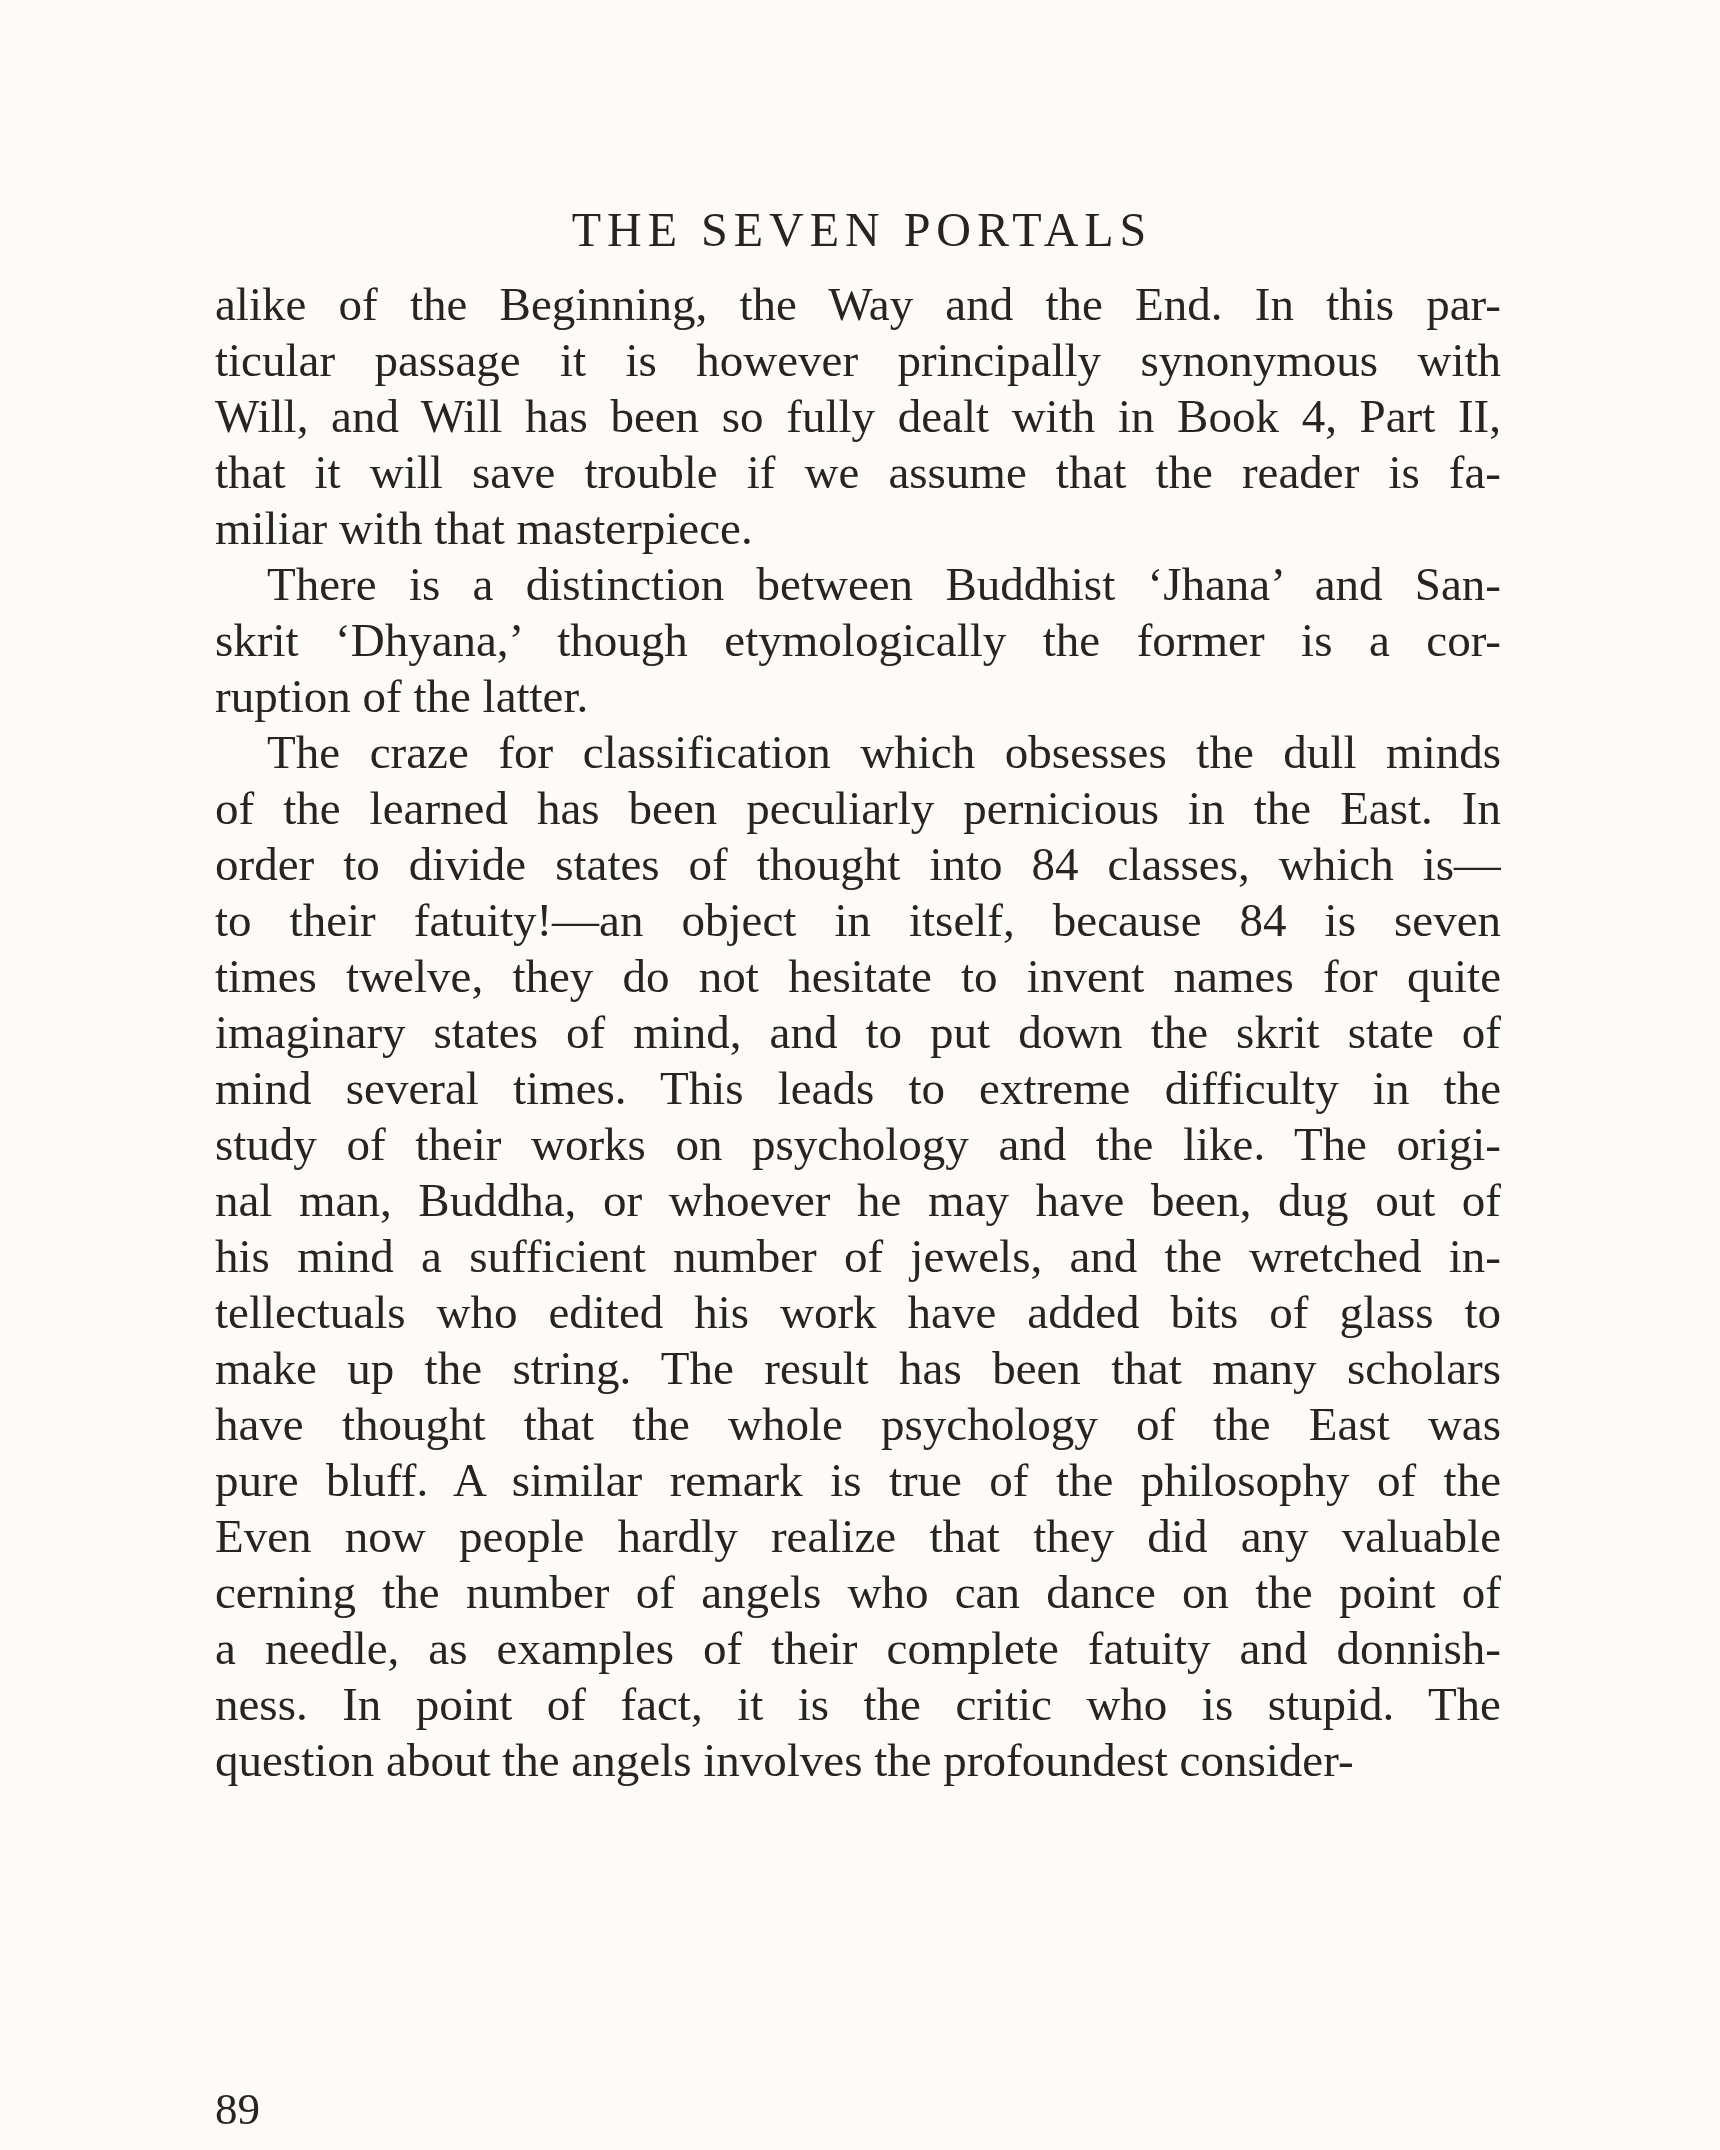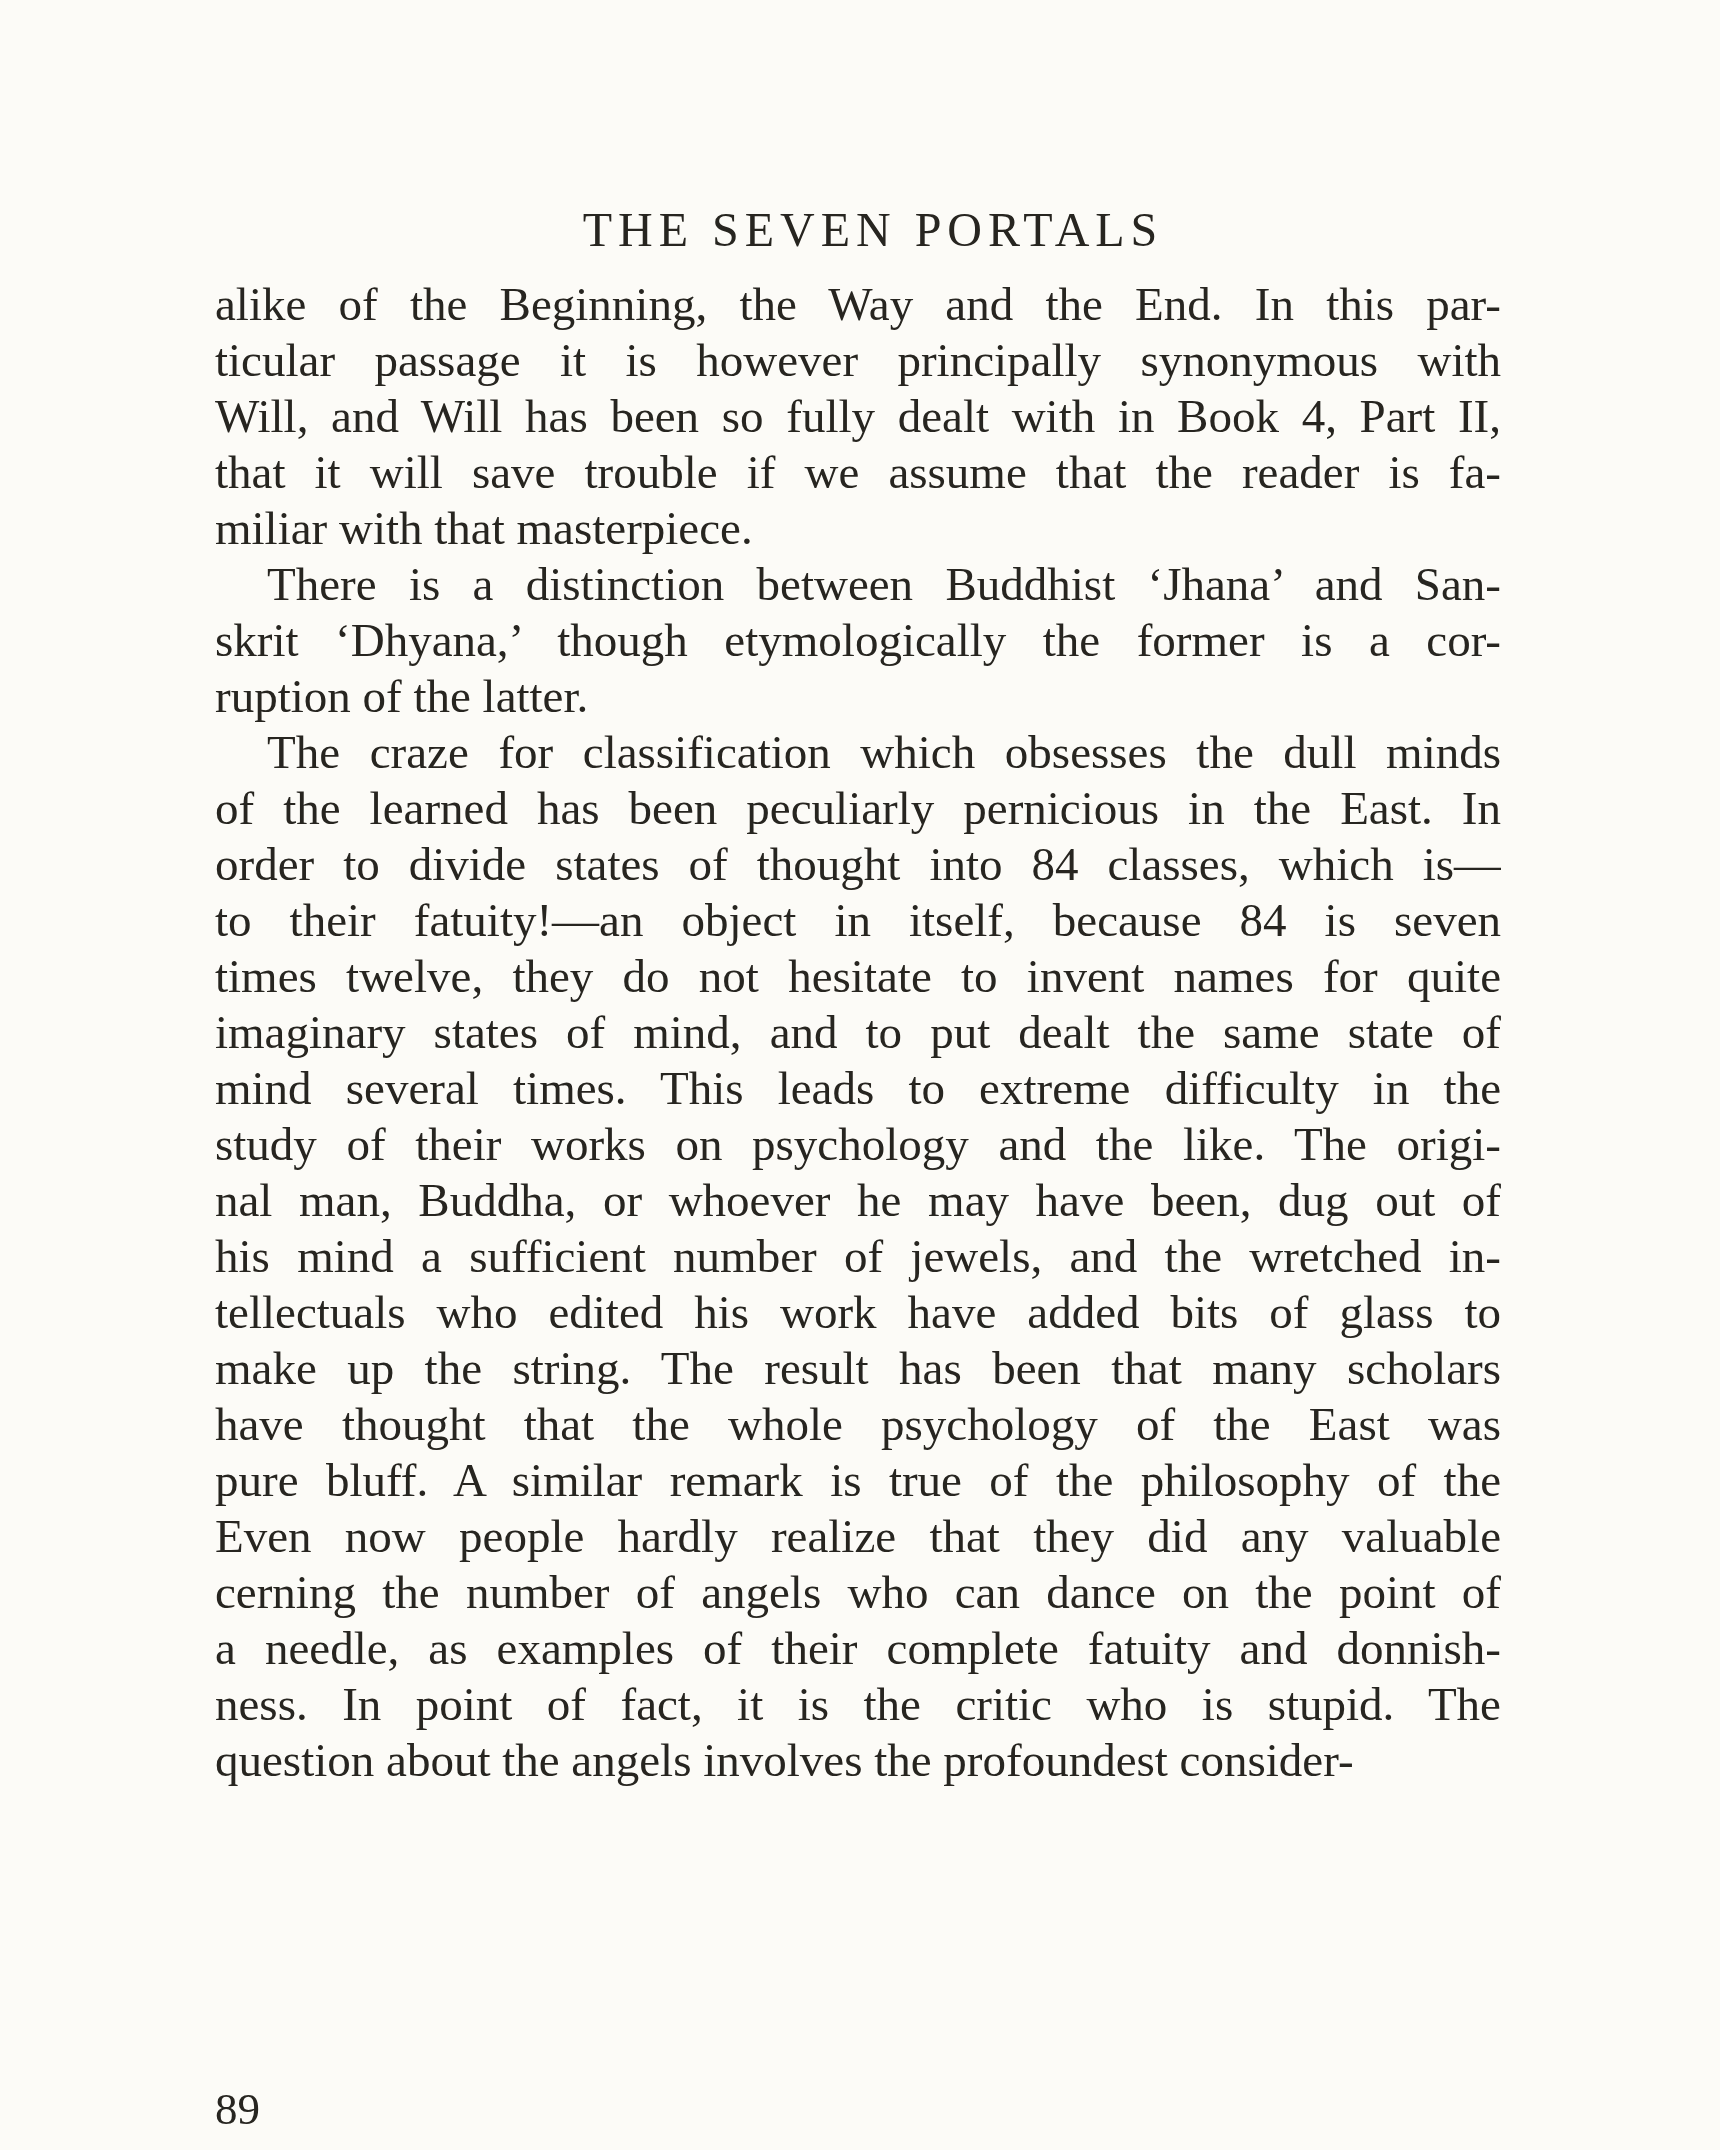--- a/index.html
+++ b/index.html
@@ -15,21 +15,21 @@
     position: relative;
     overflow: hidden;
   }
   .page {
     position: absolute;
     inset: 0;
   }
   .page-header {
     position: absolute;
     top: 202px;
-    left: 230px;
+    left: 219px;
     width: 1286px;
     text-align: center;
     font-size: 48px;
     letter-spacing: 6px;
     white-space: nowrap;
   }
   .text-block {
     position: absolute;
     top: 276px;
     left: 215px;
@@ -80,21 +80,21 @@
         <div class="line indent">There is a distinction between Buddhist ‘Jhana’ and San-</div>
         <div class="line">skrit ‘Dhyana,’ though etymologically the former is a cor-</div>
         <div class="line last">ruption of the latter.</div>
       </div>
       <div class="paragraph">
         <div class="line indent">The craze for classification which obsesses the dull minds</div>
         <div class="line">of the learned has been peculiarly pernicious in the East.  In</div>
         <div class="line">order to divide states of thought into 84 classes, which is—</div>
         <div class="line">to their fatuity!—an object in itself, because 84 is seven</div>
         <div class="line">times twelve, they do not hesitate to invent names for quite</div>
-        <div class="line">imaginary states of mind, and to put dealt the same state of</div>
+        <div class="line">imaginary states of mind, and to put down the skrit state of</div>
         <div class="line">mind several times.  This leads to extreme difficulty in the</div>
         <div class="line">study of their works on psychology and the like.  The origi-</div>
         <div class="line">nal man, Buddha, or whoever he may have been, dug out of</div>
         <div class="line">his mind a sufficient number of jewels, and the wretched in-</div>
         <div class="line">tellectuals who edited his work have added bits of glass to</div>
         <div class="line">make up the string.  The result has been that many scholars</div>
         <div class="line">have thought that the whole psychology of the East was</div>
         <div class="line">pure bluff.  A similar remark is true of the philosophy of the</div>
         <div class="line">Even now people hardly realize that they did any valuable</div>
         <div class="line">cerning the number of angels who can dance on the point of</div>

